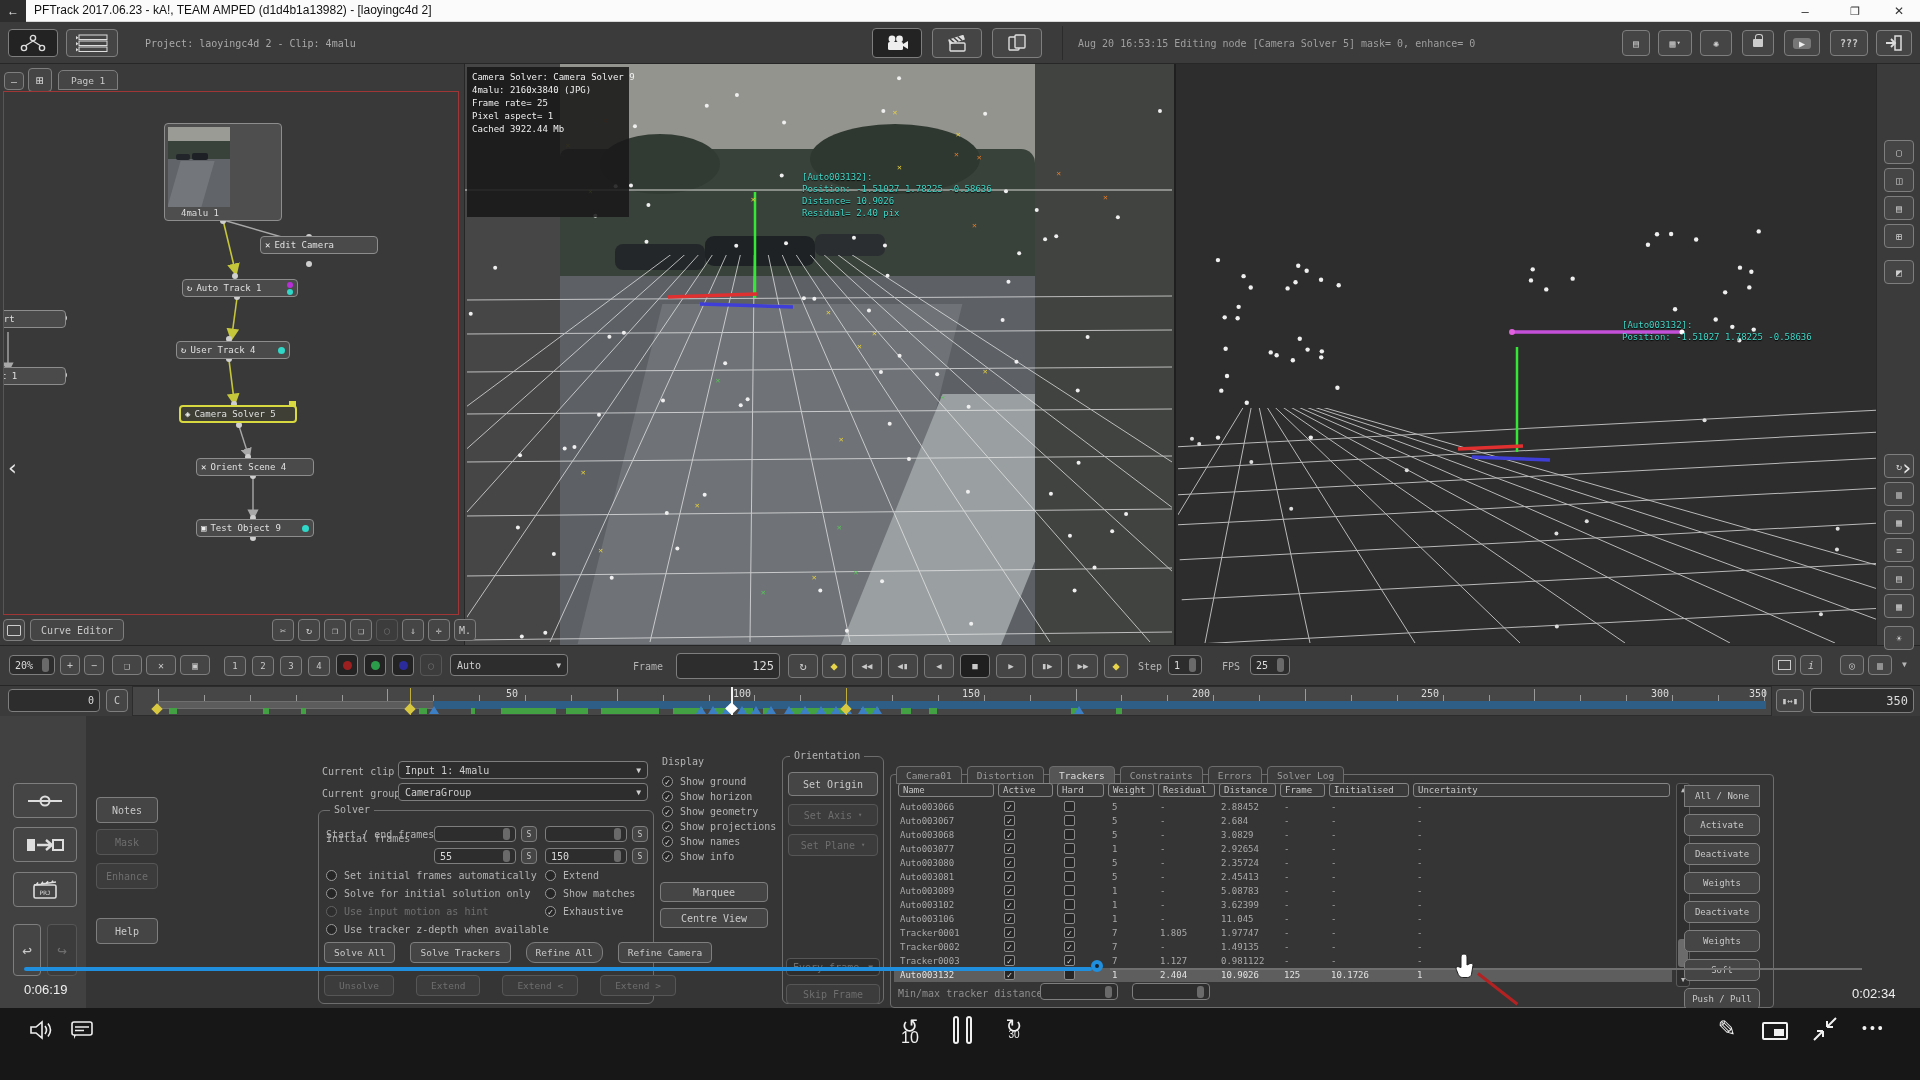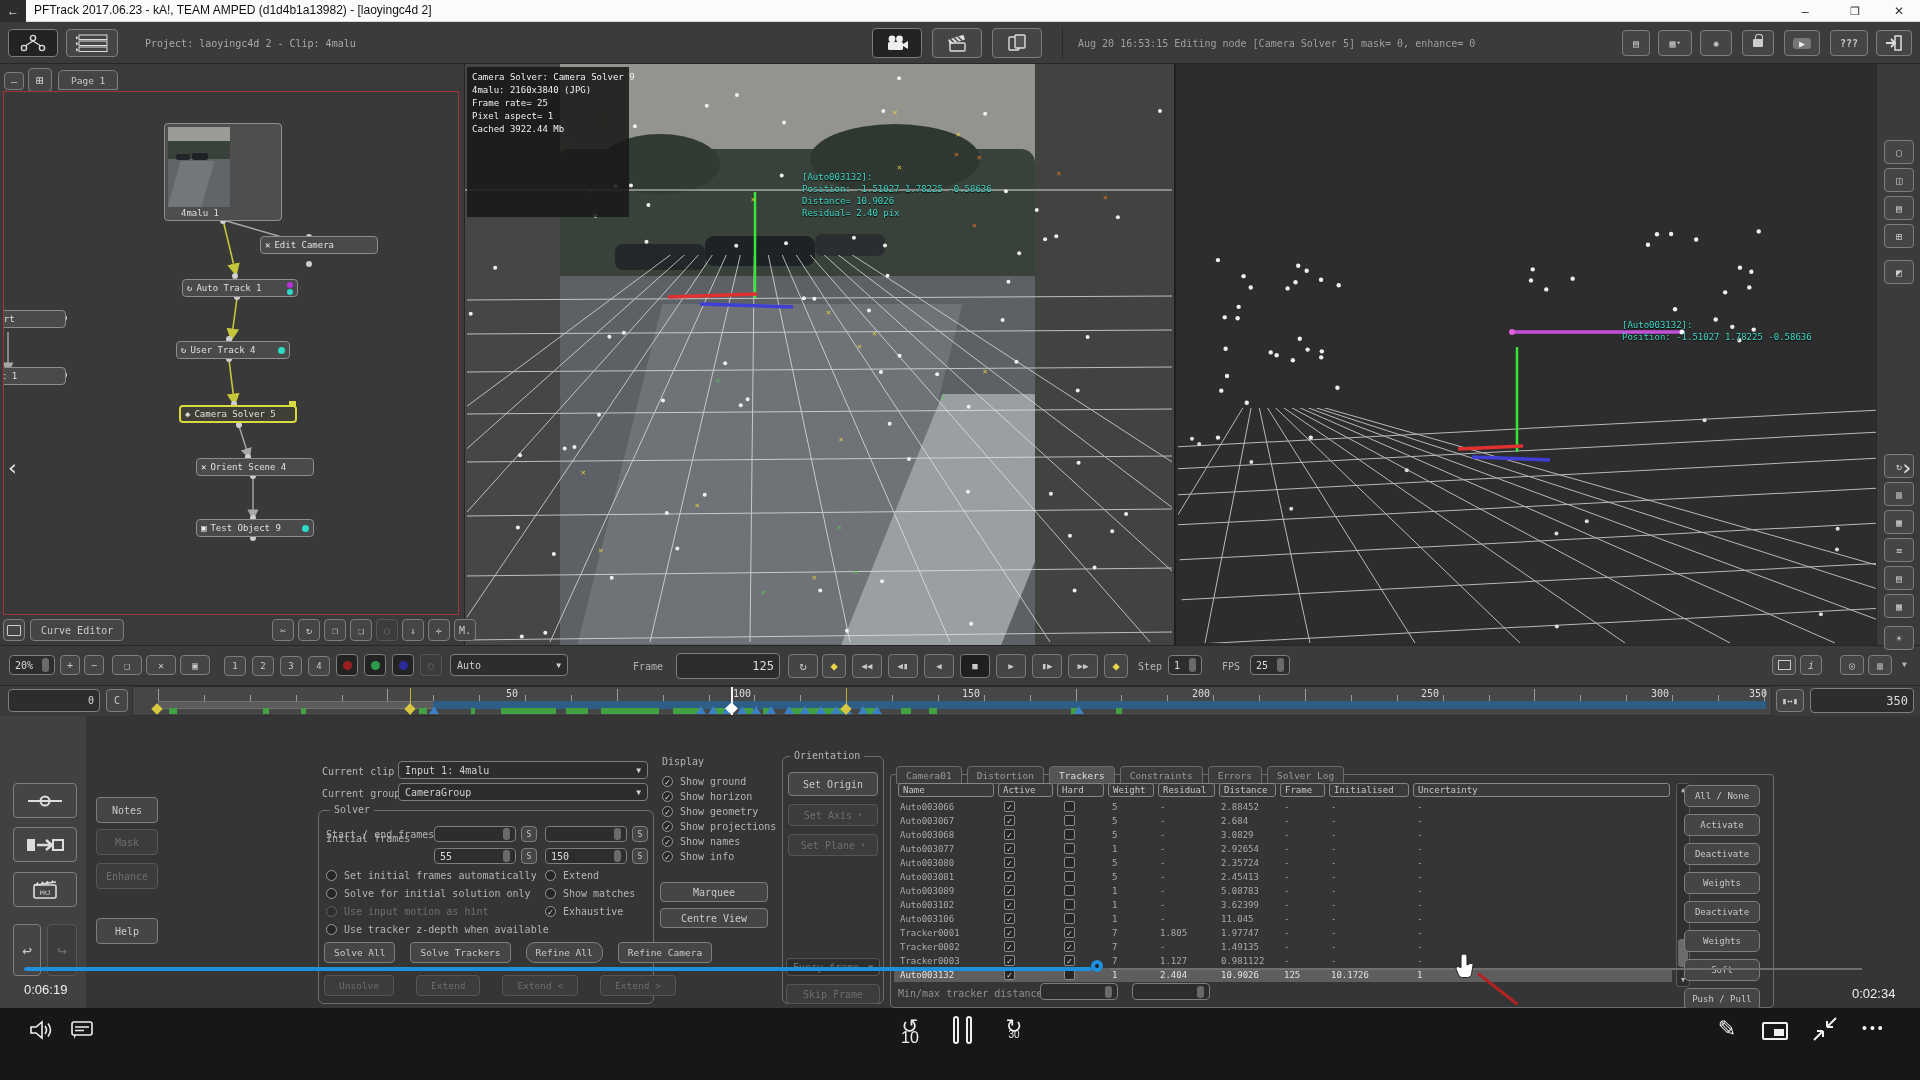--- a/index.html
+++ b/index.html
@@ -1152,21 +1152,21 @@
     <div class="lab" style="left:898px;top:272px;color:#8f8f8f;">Min/max tracker distance</div>
     <div class="field" style="left:1040px;top:267px;width:78px;height:17px;">
         <span class="spin"></span>
       </div>
     <div class="field" style="left:1132px;top:267px;width:78px;height:17px;">
         <span class="spin"></span>
       </div>
 
     <div class="abs" style="left:1684px;top:69px;width:76px;display:flex;flex-direction:column;gap:7px;">
 
-    <div class="tab-btn" style="height:20px;display:flex;align-items:center;justify-content:center;background:#454545;border:1px solid #7e7e7e;border-radius:6px;color:#c9c9c9;font-size:9px;white-space:nowrap;">All / None</div>
+    <div class="tab-btn" style="height:20px;display:flex;align-items:center;justify-content:center;background:#454545;border:1px solid #7e7e7e;border-radius:0;color:#c9c9c9;font-size:9px;white-space:nowrap;">All / None</div>
         <div class="tab-btn" style="height:20px;display:flex;align-items:center;justify-content:center;background:#454545;border:1px solid #7e7e7e;border-radius:5px;color:#c9c9c9;font-size:9px;white-space:nowrap;">Activate</div>
         <div class="tab-btn" style="height:20px;display:flex;align-items:center;justify-content:center;background:#454545;border:1px solid #7e7e7e;border-radius:5px;color:#c9c9c9;font-size:9px;white-space:nowrap;">Deactivate</div>
         <div class="tab-btn" style="height:20px;display:flex;align-items:center;justify-content:center;background:#454545;border:1px solid #7e7e7e;border-radius:5px;color:#c9c9c9;font-size:9px;white-space:nowrap;">Weights</div>
         <div class="tab-btn bright" style="height:20px;display:flex;align-items:center;justify-content:center;background:#454545;border:1px solid #7e7e7e;border-radius:5px;color:#c9c9c9;font-size:9px;white-space:nowrap;">Deactivate</div>
         <div class="tab-btn bright" style="height:20px;display:flex;align-items:center;justify-content:center;background:#454545;border:1px solid #7e7e7e;border-radius:5px;color:#c9c9c9;font-size:9px;white-space:nowrap;">Weights</div>
         <div class="tab-btn dim" style="height:20px;display:flex;align-items:center;justify-content:center;background:#454545;border:1px solid #7e7e7e;border-radius:5px;color:#c9c9c9;font-size:9px;white-space:nowrap;">Soft</div>
         <div class="tab-btn dark" style="height:20px;display:flex;align-items:center;justify-content:center;background:#454545;border:1px solid #7e7e7e;border-radius:5px;color:#c9c9c9;font-size:9px;white-space:nowrap;">Push / Pull</div>
       </div>
   </div>
 

